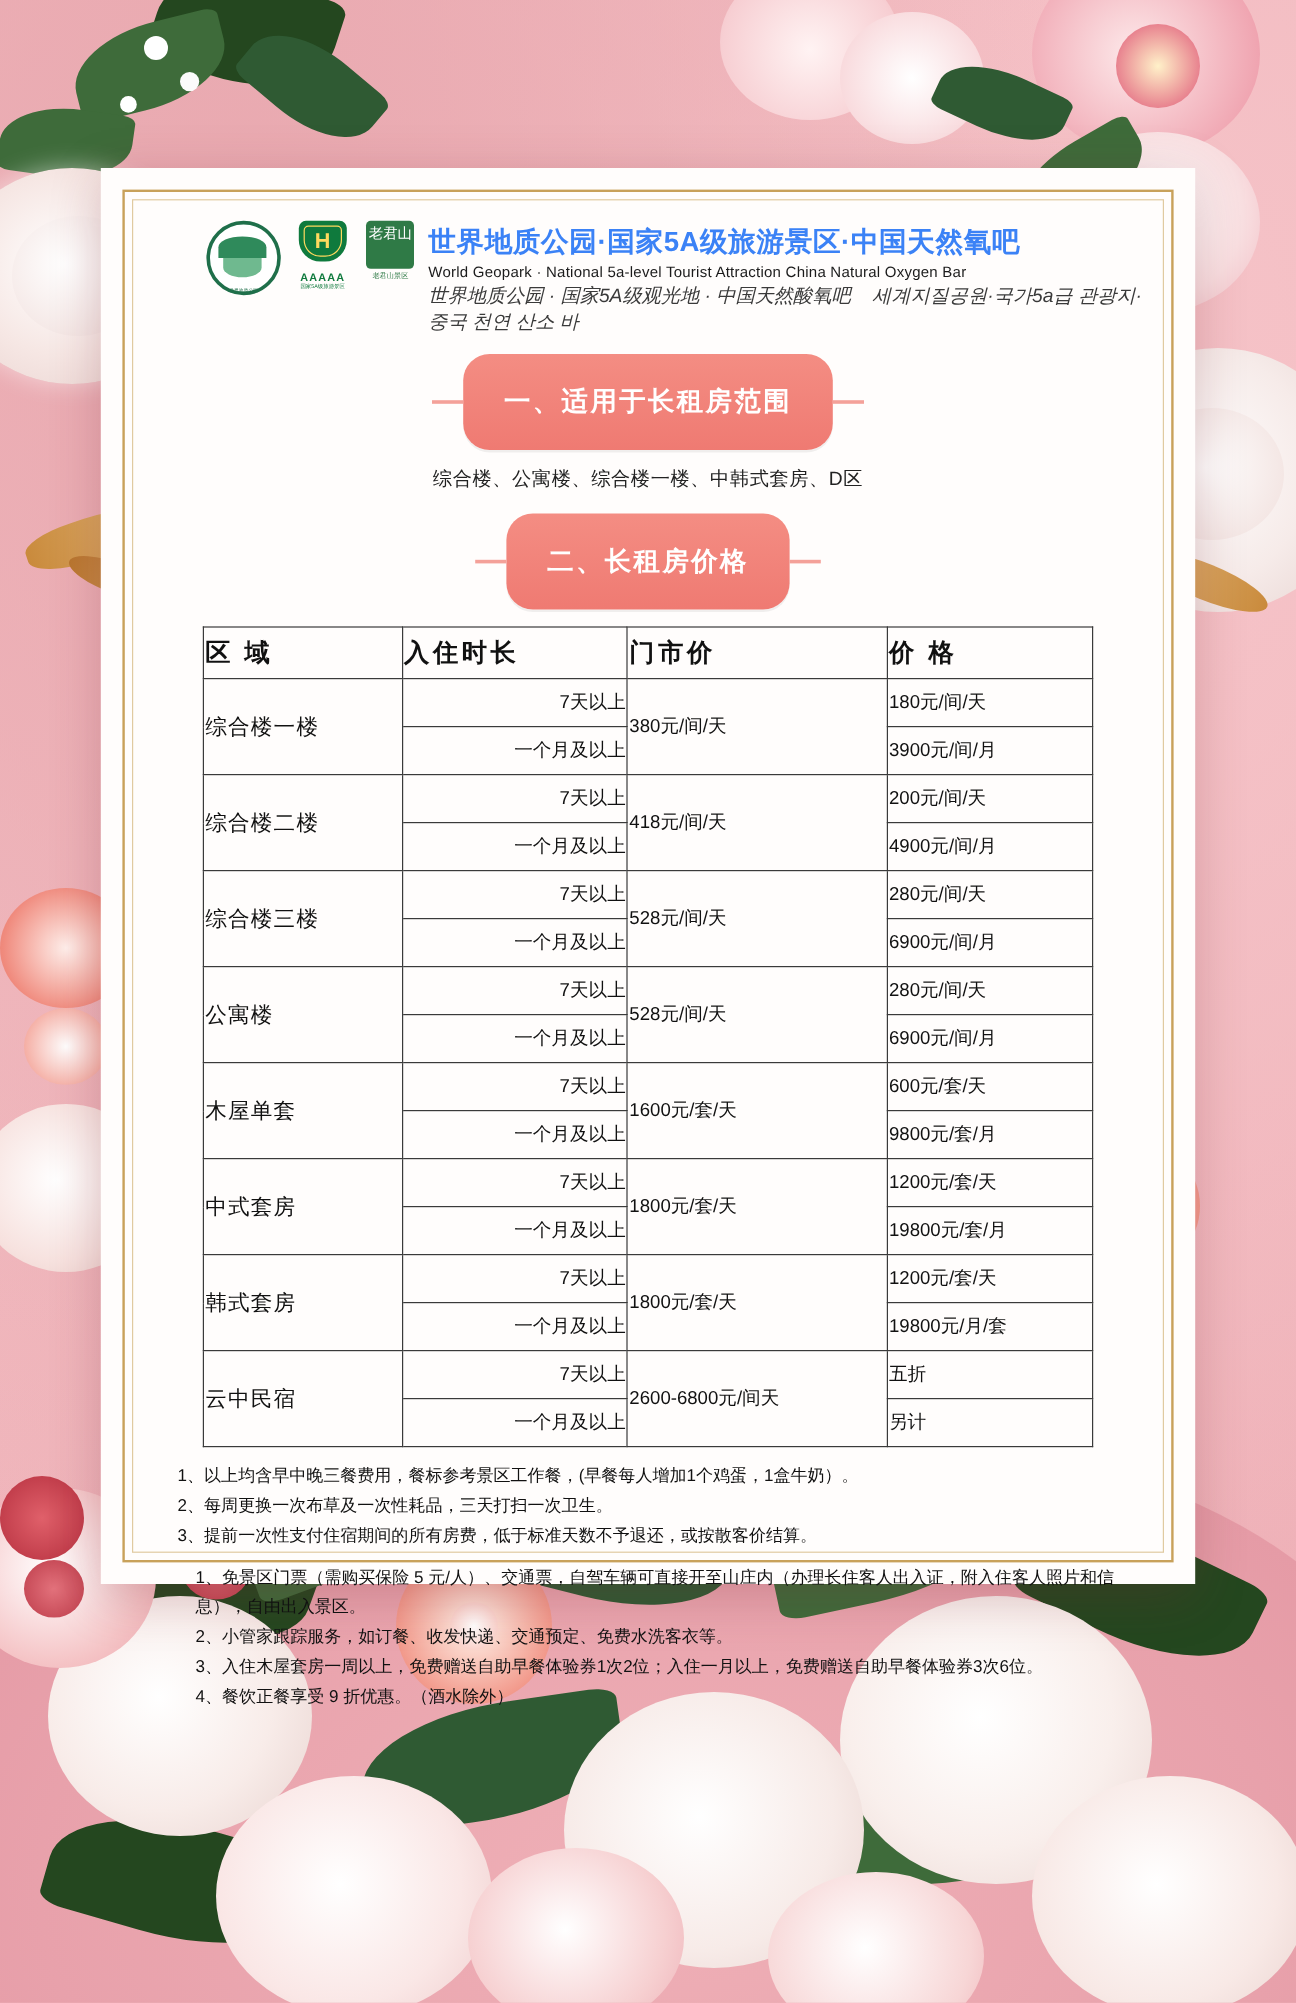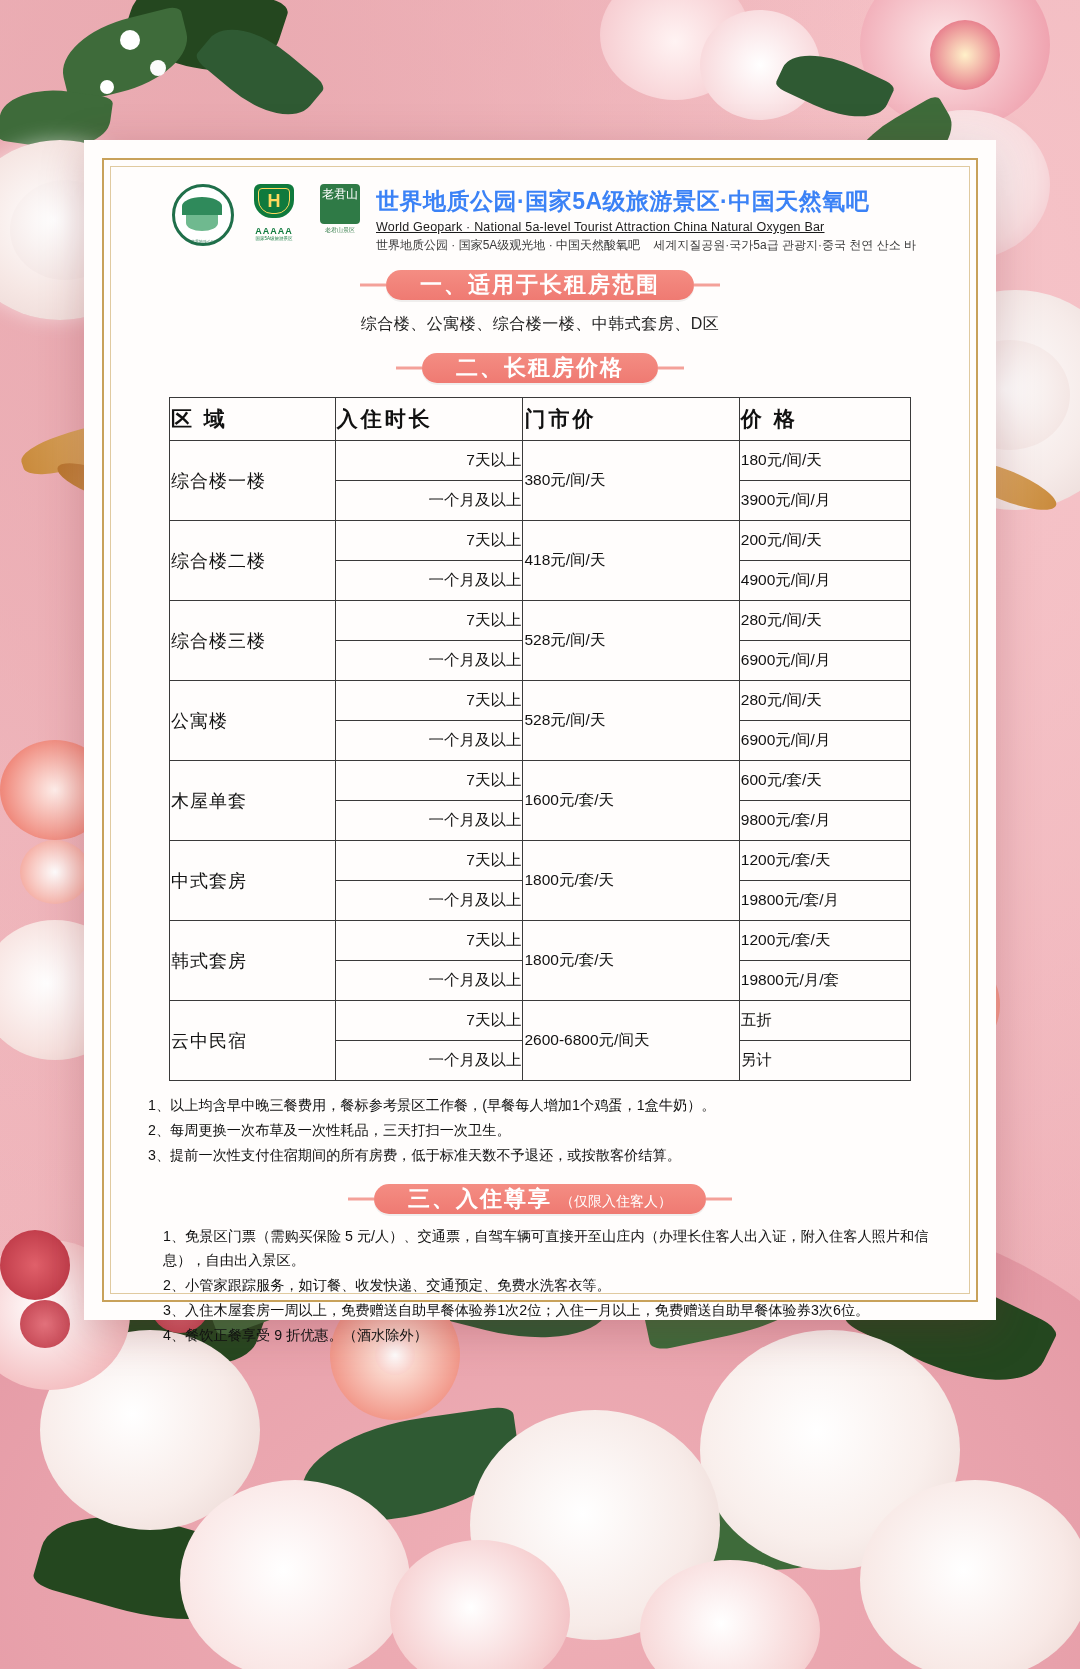--- a/index.html
+++ b/index.html
@@ -61,42 +61,43 @@
 
   .logo-seal{width:52px;text-align:center;}
   .logo-seal .stamp{width:40px;height:40px;margin:0 auto;background:#2f7a46;
     border-radius:4px;color:#fff;font-size:12px;line-height:13px;padding-top:4px;box-sizing:border-box;
     font-family:"Liberation Serif",serif;}
   .logo-seal .stxt{font-size:6px;color:#2f7a46;margin-top:2px;}
 
   .hdr-txt{padding-top:2px;}
   .hdr-cn{font-size:23px;font-weight:bold;color:#3b82f6;letter-spacing:.5px;
     font-family:"Liberation Sans",sans-serif;}
-  .hdr-en{font-size:12.5px;color:#1b1b1b;margin-top:3px;letter-spacing:.2px;text-decoration:underline;}
-  .hdr-kr{font-size:12px;color:#3a3a3a;margin-top:3px;}
+  .hdr-en{font-size:12.5px;color:#1b1b1b;margin-top:3px;letter-spacing:.2px;}
+  .hdr-kr{font-size:16px;color:#3a3a3a;margin-top:3px;font-style:italic;}
 
   
   .title{
     text-align:center;margin-top:12px;
     font-size:70px;font-weight:bold;letter-spacing:6px;
     color:#f2737e;
     -webkit-text-stroke:3px #ffffff;
     text-shadow:
       0 0 0 #fff,
       3px 4px 0 rgba(242,115,126,.35);
     font-family:"DejaVu Sans",sans-serif;
   }
 
   
   .pill-wrap{display:flex;justify-content:center;margin-top:16px;}
   .pill{
     background:linear-gradient(180deg,#f48d83 0%,#ef7a72 100%);
     color:#fff;font-size:22px;font-weight:bold;letter-spacing:2px;
-    padding:0 34px;border-radius:22px;position:relative;
+    padding:25px 34px;border-radius:22px;position:relative;
     box-shadow:0 2px 0 rgba(0,0,0,.06);
+    font-family:Liberation Serif, serif;
   }
   .pill .tail-l,.pill .tail-r{
     position:absolute;top:50%;width:26px;height:3px;background:#f4a199;transform:translateY(-50%);
   }
   .pill .tail-l{left:-26px}.pill .tail-r{right:-26px}
   .pill .small{font-size:14px;font-weight:normal;letter-spacing:0;}
 
   .scope{text-align:center;font-size:16px;color:#222;margin-top:14px;letter-spacing:.5px;}
 
   
@@ -330,28 +331,20 @@
           </tr>
         </tbody>
     </table>
 
     <div class="notes">
       <div>1、以上均含早中晚三餐费用，餐标参考景区工作餐，(早餐每人增加1个鸡蛋，1盒牛奶）。</div>
       <div>2、每周更换一次布草及一次性耗品，三天打扫一次卫生。</div>
       <div>3、提前一次性支付住宿期间的所有房费，低于标准天数不予退还，或按散客价结算。</div>
     </div>
 
-    <div class="pill-wrap" style="margin-top:16px;">
-      <div class="pill">
-        <span class="tail-l"></span>
-        <span>三、入住尊享</span>
-        <span class="small">（仅限入住客人）</span>
-        <span class="tail-r"></span>
-      </div>
-    </div>
 
     <div class="notes2">
       <div>1、免景区门票（需购买保险 5 元/人）、交通票，自驾车辆可直接开至山庄内（办理长住客人出入证，附入住客人照片和信息），自由出入景区。</div>
       <div>2、小管家跟踪服务，如订餐、收发快递、交通预定、免费水洗客衣等。</div>
       <div>3、入住木屋套房一周以上，免费赠送自助早餐体验券1次2位；入住一月以上，免费赠送自助早餐体验券3次6位。</div>
       <div>4、餐饮正餐享受 9 折优惠。（酒水除外）</div>
     </div>
 
   </div>
 </div>

